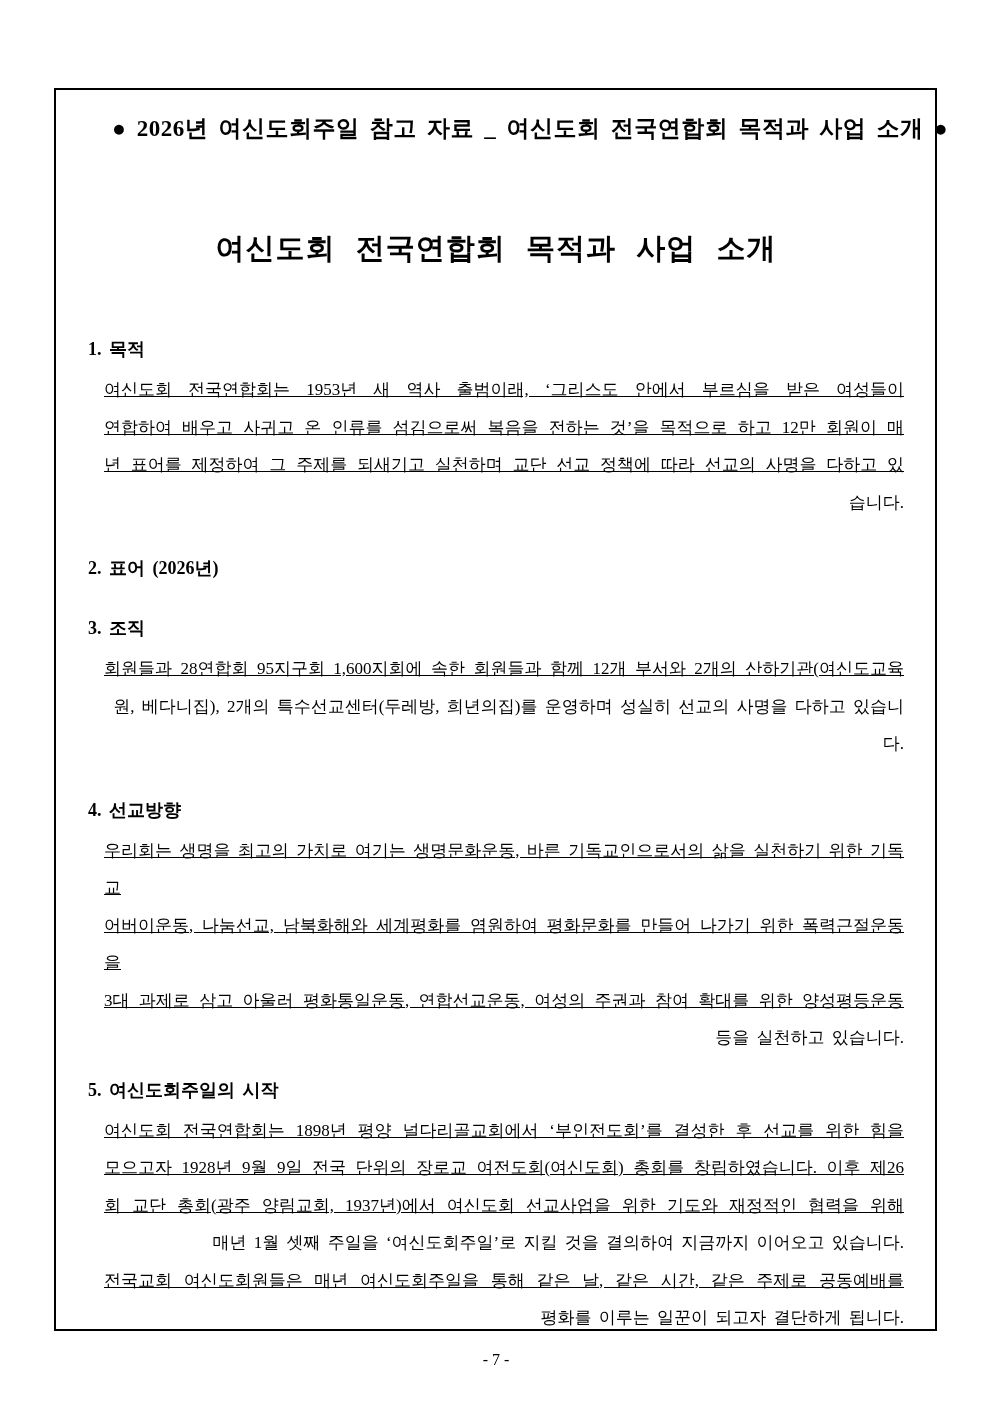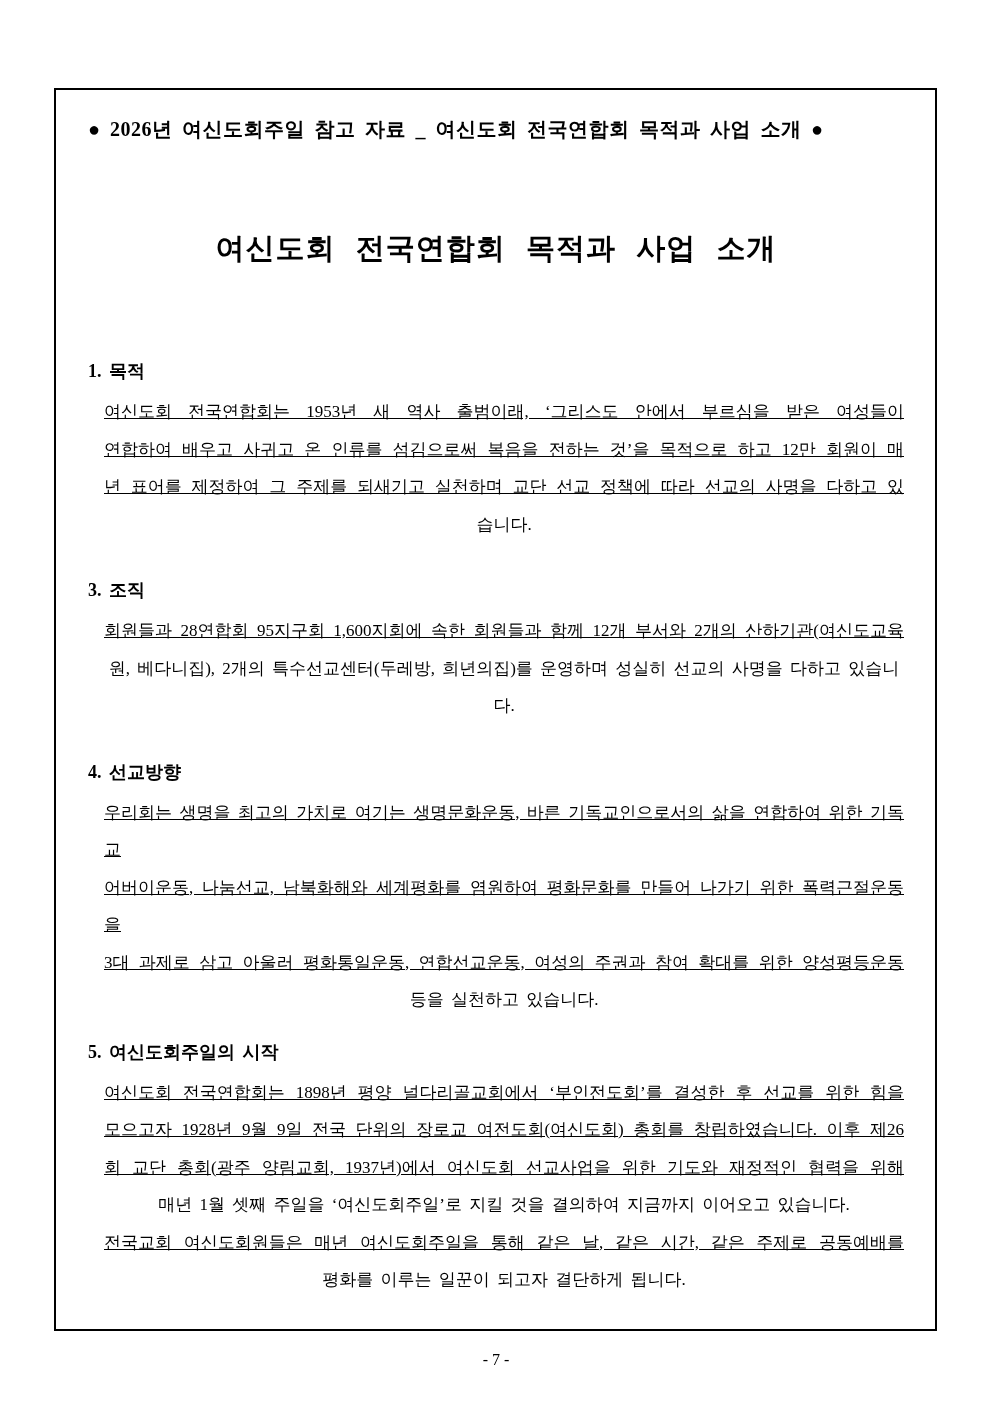--- a/index.html
+++ b/index.html
@@ -20,53 +20,54 @@
     left: 54px;
     top: 88px;
     width: 883px;
     height: 1243px;
     border: 2px solid #000000;
     box-sizing: border-box;
     padding: 26px 31px 0 32px;
     background: #ffffff;
   }
   .doc-header {
-    font-size: 20px;
+    margin-left: 24px;
+    font-size: 23px;
     font-weight: bold;
     line-height: 26px;
     letter-spacing: 0.5px;
     word-spacing: 4px;
     white-space: nowrap;
   }
   .doc-title {
     margin-top: 82px;
     text-align: center;
     font-size: 29px;
     font-weight: bold;
     line-height: 48px;
     letter-spacing: 1px;
     word-spacing: 12px;
   }
   .section { margin-top: 34px; }
-  .section.s1 { margin-top: 86px; }
+  .section.s1 { margin-top: 64px; }
   .section.s5 { margin-top: 20px; }
   .section-heading {
     font-size: 18px;
     font-weight: bold;
     line-height: 26px;
     word-spacing: 3px;
   }
   .section-body {
     margin-left: 16px;
     margin-top: 9px;
     font-size: 17px;
     line-height: 37.5px;
     word-spacing: 3px;
   }
-  .line { text-align: center; }
+  .line { text-align: right; }
   .line.just {
     text-align: justify;
     text-align-last: justify;
     text-decoration: underline;
   }
   .page-number {
     position: absolute;
     left: 0;
     top: 1348px;
     width: 992px;
@@ -88,34 +89,35 @@
     <div class="section-heading">1. 목적</div>
     <div class="section-body">
       <div class="line just">여신도회 전국연합회는 1953년 새 역사 출범이래, ‘그리스도 안에서 부르심을 받은 여성들이</div>
       <div class="line just">연합하여 배우고 사귀고 온 인류를 섬김으로써 복음을 전하는 것’을 목적으로 하고 12만 회원이 매</div>
       <div class="line just">년 표어를 제정하여 그 주제를 되새기고 실천하며 교단 선교 정책에 따라 선교의 사명을 다하고 있</div>
       <div class="line">습니다.</div>
     </div>
   </div>
 
   <div class="section s2">
+    <div class="section-heading">2. 표어 (2026년)</div>
   </div>
 
   <div class="section s3">
     <div class="section-heading">3. 조직</div>
     <div class="section-body">
       <div class="line just">회원들과 28연합회 95지구회 1,600지회에 속한 회원들과 함께 12개 부서와 2개의 산하기관(여신도교육</div>
       <div class="line">원, 베다니집), 2개의 특수선교센터(두레방, 희년의집)를 운영하며 성실히 선교의 사명을 다하고 있습니다.</div>
     </div>
   </div>
 
   <div class="section s4">
     <div class="section-heading">4. 선교방향</div>
     <div class="section-body">
-      <div class="line just">우리회는 생명을 최고의 가치로 여기는 생명문화운동, 바른 기독교인으로서의 삶을 연합하여 위한 기독교</div>
+      <div class="line just">우리회는 생명을 최고의 가치로 여기는 생명문화운동, 바른 기독교인으로서의 삶을 실천하기 위한 기독교</div>
       <div class="line just">어버이운동, 나눔선교, 남북화해와 세계평화를 염원하여 평화문화를 만들어 나가기 위한 폭력근절운동을</div>
       <div class="line just">3대 과제로 삼고 아울러 평화통일운동, 연합선교운동, 여성의 주권과 참여 확대를 위한 양성평등운동</div>
       <div class="line">등을 실천하고 있습니다.</div>
     </div>
   </div>
 
   <div class="section s5">
     <div class="section-heading">5. 여신도회주일의 시작</div>
     <div class="section-body">
       <div class="line just">여신도회 전국연합회는 1898년 평양 널다리골교회에서 ‘부인전도회’를 결성한 후 선교를 위한 힘을</div>

